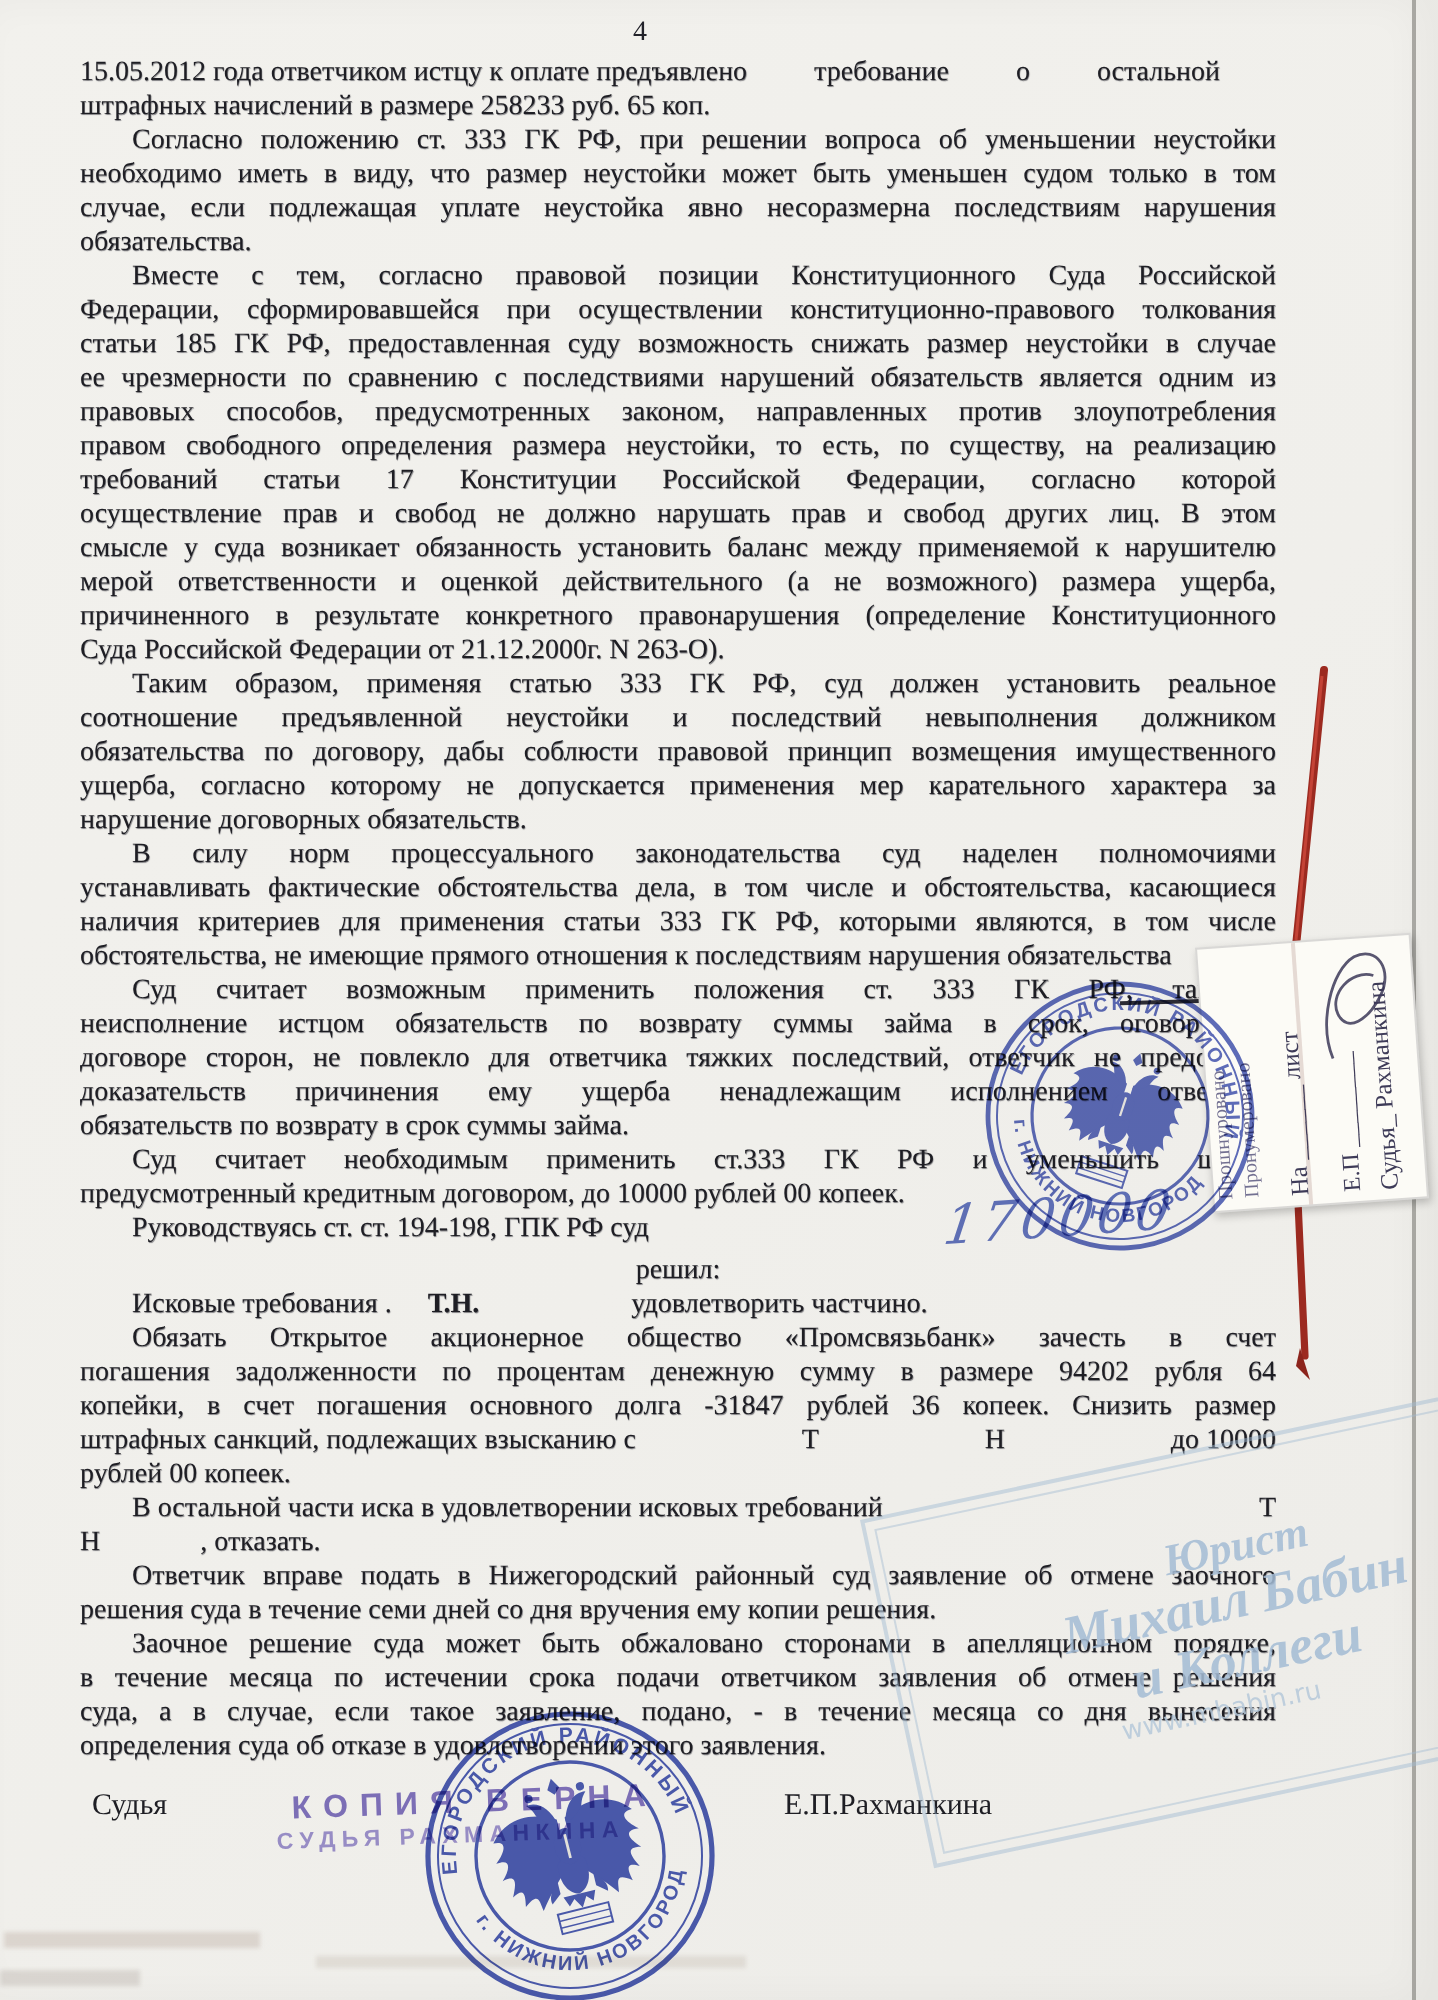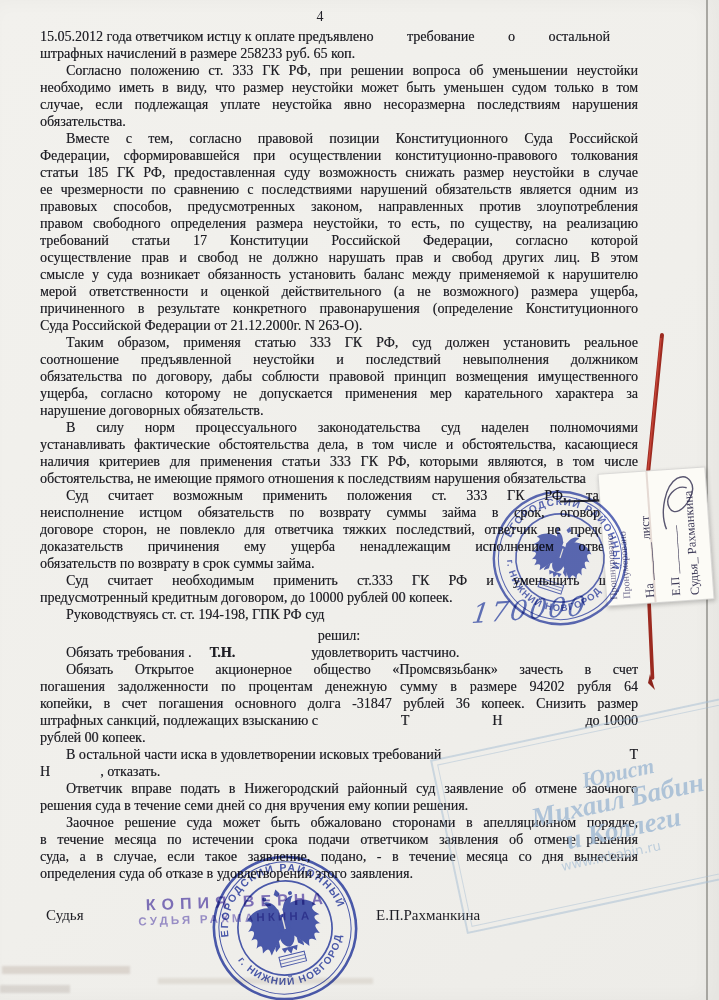--- a/index.html
+++ b/index.html
@@ -8,22 +8,22 @@
         font-family:"Liberation Serif",serif;box-shadow:inset -10px 0 20px rgba(0,0,0,.035);}
   .pageno{position:absolute;top:9px;left:0;width:640px;text-align:center;font-size:14px;color:#22222a;}
   .textcol{position:absolute;left:40px;top:28px;width:598px;color:#1e1e24;}
   .ln{height:17px;line-height:17px;font-size:14px;white-space:nowrap;overflow:hidden;
       text-shadow:.3px .3px .4px rgba(22,22,32,.5);}
   .j{text-align:justify;text-align-last:justify;}
   .ind{text-indent:26px;}
   .flexln{display:flex;justify-content:space-between;gap:33px;}
   .center{text-align:center;text-align-last:center;}
   .b{font-weight:bold;}
-  .sigrow{position:relative;margin-top:25px;height:20px;font-size:15px;white-space:nowrap;}
-  .sig-name{position:absolute;left:336px;top:0;}
+  .sigrow{position:relative;margin-top:13px;height:20px;font-size:15px;white-space:nowrap;}
+  .sig-name{position:absolute;left:352px;top:0;}
   
   .edge-line{position:absolute;left:706px;top:0;width:2px;height:1000px;background:rgba(140,138,133,.7);}
   .dash-art{position:absolute;left:560px;top:500px;width:44px;height:1.6px;background:#2b2b33;transform:rotate(-1.5deg);}
   .smudge{position:absolute;filter:blur(1px);}
   .sm1{left:2px;top:966px;width:128px;height:8px;background:rgba(125,95,75,.18);}
   .sm2{left:158px;top:978px;width:215px;height:6px;background:rgba(120,100,80,.13);}
   .sm3{left:0;top:985px;width:70px;height:8px;background:rgba(95,75,60,.15);}
   
   .handnum{position:absolute;left:472px;top:594px;font-family:"DejaVu Serif",serif;font-style:italic;
            font-size:27px;color:#3d54b5;opacity:.8;letter-spacing:2px;
@@ -126,21 +126,21 @@
     <div class="ln j ind">Суд считает возможным применить положения ст. 333 ГК РФ, так ка</div>
     <div class="ln j">неисполнение истцом обязательств по возврату суммы займа в срок, оговоренный</div>
     <div class="ln j">договоре сторон, не повлекло для ответчика тяжких последствий, ответчик не предостави</div>
     <div class="ln j">доказательств причинения ему ущерба ненадлежащим исполнением ответчико</div>
     <div class="ln">обязательств по возврату в срок суммы займа.</div>
     <div class="ln j ind">Суд считает необходимым применить ст.333 ГК РФ и уменьшить штраф</div>
     <div class="ln">предусмотренный кредитным договором, до 10000 рублей 00 копеек.</div>
     <div class="ln ind">Руководствуясь ст. ст. 194-198, ГПК РФ суд</div>
     <div class="ln center" style="margin-top:4px">решил:</div>
     <div class="ln">
-      <span style="padding-left:26px">Обязать требования .</span><span class="b" style="margin-left:18px">Т.Н.</span><span style="margin-left:76px">удовлетворить частчино.</span>
+      <span style="padding-left:26px">Исковые требования .</span><span class="b" style="margin-left:18px">Т.Н.</span><span style="margin-left:76px">удовлетворить частчино.</span>
     </div>
     <div class="ln j ind">Обязать Открытое акционерное общество «Промсвязьбанк» зачесть в счет</div>
     <div class="ln j">погашения задолженности по процентам денежную сумму в размере 94202 рубля 64</div>
     <div class="ln j">копейки, в счет погашения основного долга -31847 рублей 36 копеек. Снизить размер</div>
     <div class="ln flexln">
       <span>штрафных санкций, подлежащих взысканию с</span>
         <span>Т</span>
         <span>Н</span>
         <span>до 10000</span>
     </div>

